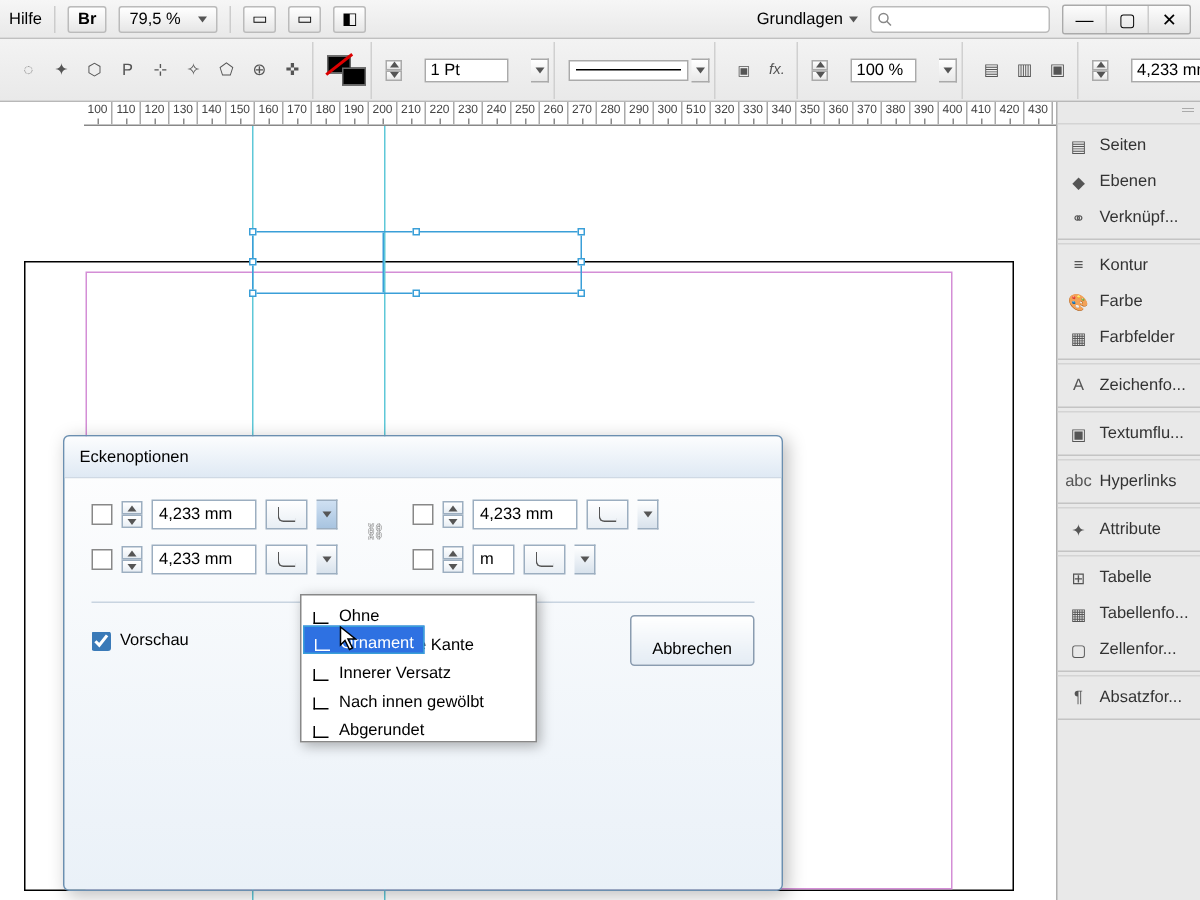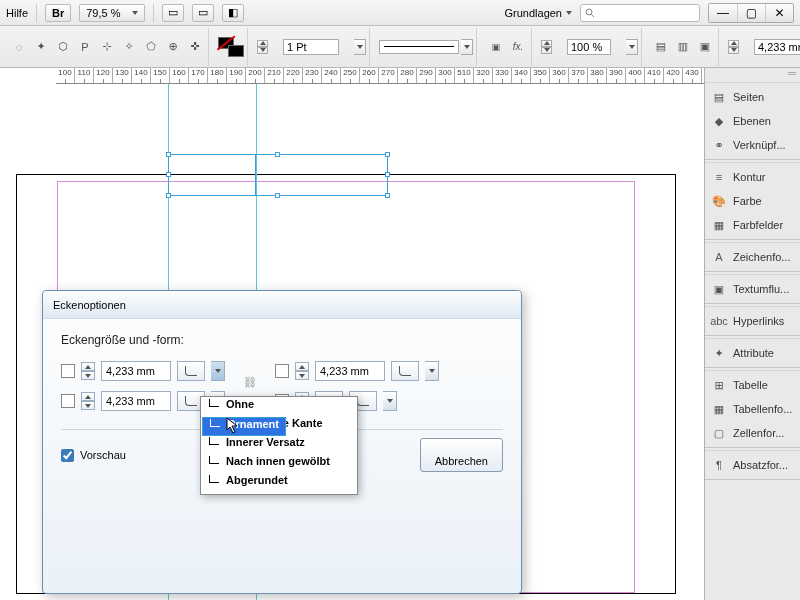--- a/index.html
+++ b/index.html
@@ -57,21 +57,21 @@
   .shapebox { width:28px; height:20px; border:1px solid #9caec0; background:linear-gradient(#fff,#e8eef4); display:flex; align-items:center; justify-content:center; }
   .shapebox .c { width:12px; height:10px; border:1px solid #555; border-radius:0 0 0 4px; border-top:none; border-right:none; }
   .dropbtn { width:14px; height:20px; border:1px solid #9caec0; border-left:none; background:linear-gradient(#fff,#d8e2ec); display:flex; align-items:center; justify-content:center; }
   .link-ico { width:18px; height:42px; display:flex; align-items:center; justify-content:center; color:#888; }
   .dlg-sep { border:none; border-top:1px solid #c8d4e0; margin:8px 0; }
   .prev-row { display:flex; align-items:center; gap:6px; }
   .prev-row .check { accent-color:#3a7ab8; }
   .dlg-btn { height:22px; padding:16px 14px; border:1px solid #8a9cb0; border-radius:3px; background:linear-gradient(#fff,#e4ecf4); margin-left:auto; }
 
   .dropdown { position:absolute; left:200px; top:396px; width:158px; background:#fff; border:1px solid #888; box-shadow:2px 2px 8px rgba(0,0,0,.3); z-index:20; padding:1px; }
-  .dropdown .item { height:19px; display:flex; align-items:flex-start; gap:6px; padding:0 6px; font-size:12px;font-weight:bold; }
+  .dropdown .item { height:19px; display:flex; align-items:flex-end; gap:6px; padding:0 6px; font-size:12px; }
   .dropdown .item.sel { background:#2e71e2; color:#fff; }
   .dropdown .glyph { width:12px; height:10px; display:flex; align-items:center; justify-content:center; }
   .dropdown .glyph div { width:10px; height:8px; border:1px solid currentColor; border-top:none; border-right:none; }
   .cursor { position:absolute; left:226px; top:417px; z-index:30; width:14px; height:18px; pointer-events:none; }
 
   .panels { position:absolute; top:68px; right:0; bottom:0; width:96px; background:#e9e9e9; border-left:1px solid #b0b0b0; display:flex; flex-direction:column; padding:4px 0; gap:0; overflow:hidden; }
   .panels .pgrp { border-top:1px solid #d4d4d4; border-bottom:1px solid #c4c4c4; padding:2px 0; margin-bottom:2px; }
   .panels .pitem { height:24px; display:flex; align-items:center; gap:6px; padding:0 6px; font-size:11px; color:#333; white-space:nowrap; overflow:hidden; }
   .panels .pico { width:16px; height:16px; display:flex; align-items:center; justify-content:center; flex-shrink:0; color:#555; }
   .panels .handle { height:10px; display:flex; justify-content:flex-end; padding:0 4px; }
@@ -263,21 +263,20 @@
       <div style="position:absolute;top:0;bottom:0;left:86px;border-left:1px solid #3a9fd8"></div>
     </div>
   </div>
 </div>
 
 <div class="dialog">
   <div class="titlebar">
       <span>Eckenoptionen</span>
     </div>
   <div class="body">
-    <div class="label">Eckengröße und -form:</div>
     <div style="display:flex;gap:16px;align-items:flex-start">
       <div>
         <div class="row">
           <div class="corner-ico"></div>
           <div class="spin2">
               <div>
                 <span class="arrow-up"></span>
               </div>
               <div>
                 <span class="arrow-dn"></span>

